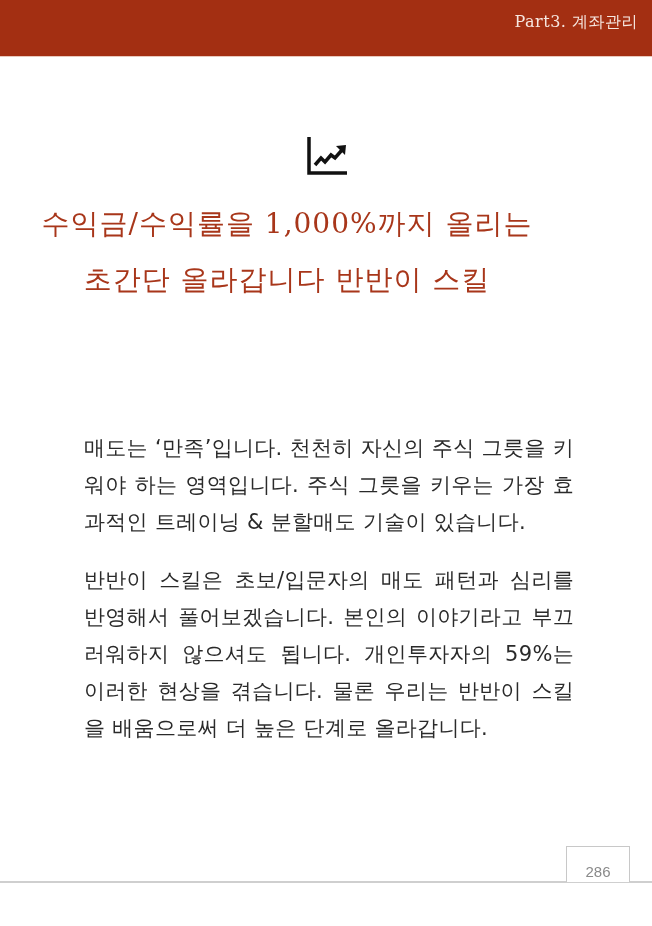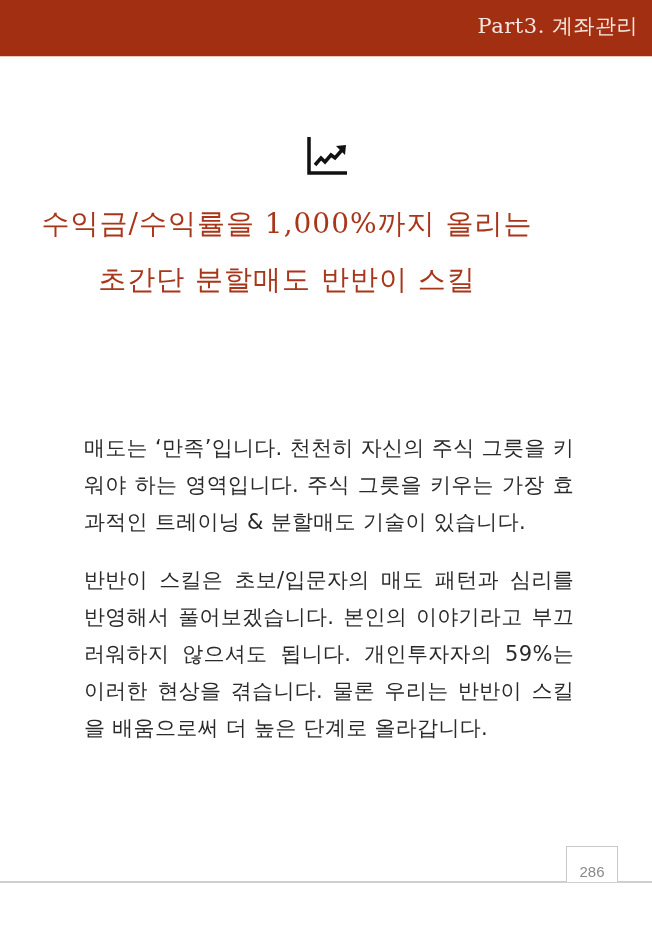--- a/index.html
+++ b/index.html
@@ -8,21 +8,21 @@
     font-family: "DejaVu Sans", "Liberation Sans", sans-serif;
   }
   .header-band {
     position: absolute; left: 0; top: 0; width: 652px; height: 56px;
     background: #A32F12;
     border-bottom: 1px solid #e9c9bd;
   }
   .header-label {
     position: absolute; right: 14px; top: 12px;
     color: #f6e7e0; font-family: "DejaVu Serif", "Liberation Serif", serif;
-    font-size: 21px; letter-spacing: 0.5px;
+    font-size: 16px; letter-spacing: 0.5px;
   }
   .icon-wrap {
     position: absolute; left: 305px; top: 133px; width: 44px; height: 44px;
   }
   .title {
     position: absolute; left: 0; width: 574px; text-align: center;
     color: #A8361A; font-family: "DejaVu Serif", "Liberation Serif", serif;
     font-size: 28px; letter-spacing: 1px;
   }
   .title.l1 { top: 205px; }
@@ -31,21 +31,21 @@
     position: absolute; left: 84px; width: 490px;
     color: #2a2a2a; font-size: 21px; line-height: 37px;
     text-align: justify; letter-spacing: 0.3px;
   }
   .para.p1 { top: 430px; }
   .para.p2 { top: 562px; }
   .footer-line {
     position: absolute; left: 0; top: 881px; width: 652px; height: 2px; background: #cfcfcf;
   }
   .page-tab {
-    position: absolute; left: 566px; top: 846px; width: 52px; height: 36px;
+    position: absolute; left: 566px; top: 846px; width: 64px; height: 36px;
     background: #fff; border: 1px solid #c8c8c8; border-bottom: none; box-sizing: border-box;
   }
   .page-num {
     position: absolute; left: 0; right: 0; top: 16px; text-align: center;
     color: #8a8a8a; font-size: 15px; font-family: "Liberation Sans", sans-serif;
   }
 </style>
 </head>
 <body>
 
@@ -55,21 +55,21 @@
 
 <div class="icon-wrap">
   <svg width="44" height="44" viewBox="0 0 44 44">
     <polyline points="4,4 4,40 42,40" fill="none" stroke="#111" stroke-width="3.5"></polyline>
     <polyline points="10,32 16,25 20,29 26,22 30,25 37,17" fill="none" stroke="#111" stroke-width="3.5" stroke-linejoin="miter"></polyline>
     <polygon points="31,13 41,12 40,22" fill="#111"></polygon>
   </svg>
 </div>
 
 <div class="title l1">수익금/수익률을 1,000%까지 올리는</div>
-<div class="title l2">초간단 분할매도 반반이 스킬</div>
+<div class="title l2">초간단 올라갑니다 반반이 스킬</div>
 
 <div class="para p1">매도는 ‘만족’입니다. 천천히 자신의 주식 그릇을 키워야 하는 영역입니다. 주식 그릇을 키우는 가장 효과적인 트레이닝 &amp; 분할매도 기술이 있습니다.</div>
 <div class="para p2">반반이 스킬은 초보/입문자의 매도 패턴과 심리를 반영해서 풀어보겠습니다. 본인의 이야기라고 부끄러워하지 않으셔도 됩니다. 개인투자자의 59%는 이러한 현상을 겪습니다. 물론 우리는 반반이 스킬을 배움으로써 더 높은 단계로 올라갑니다.</div>
 
 <div class="footer-line"></div>
 <div class="page-tab">
   <span class="page-num">286</span>
 </div>
 
 </body></html>

